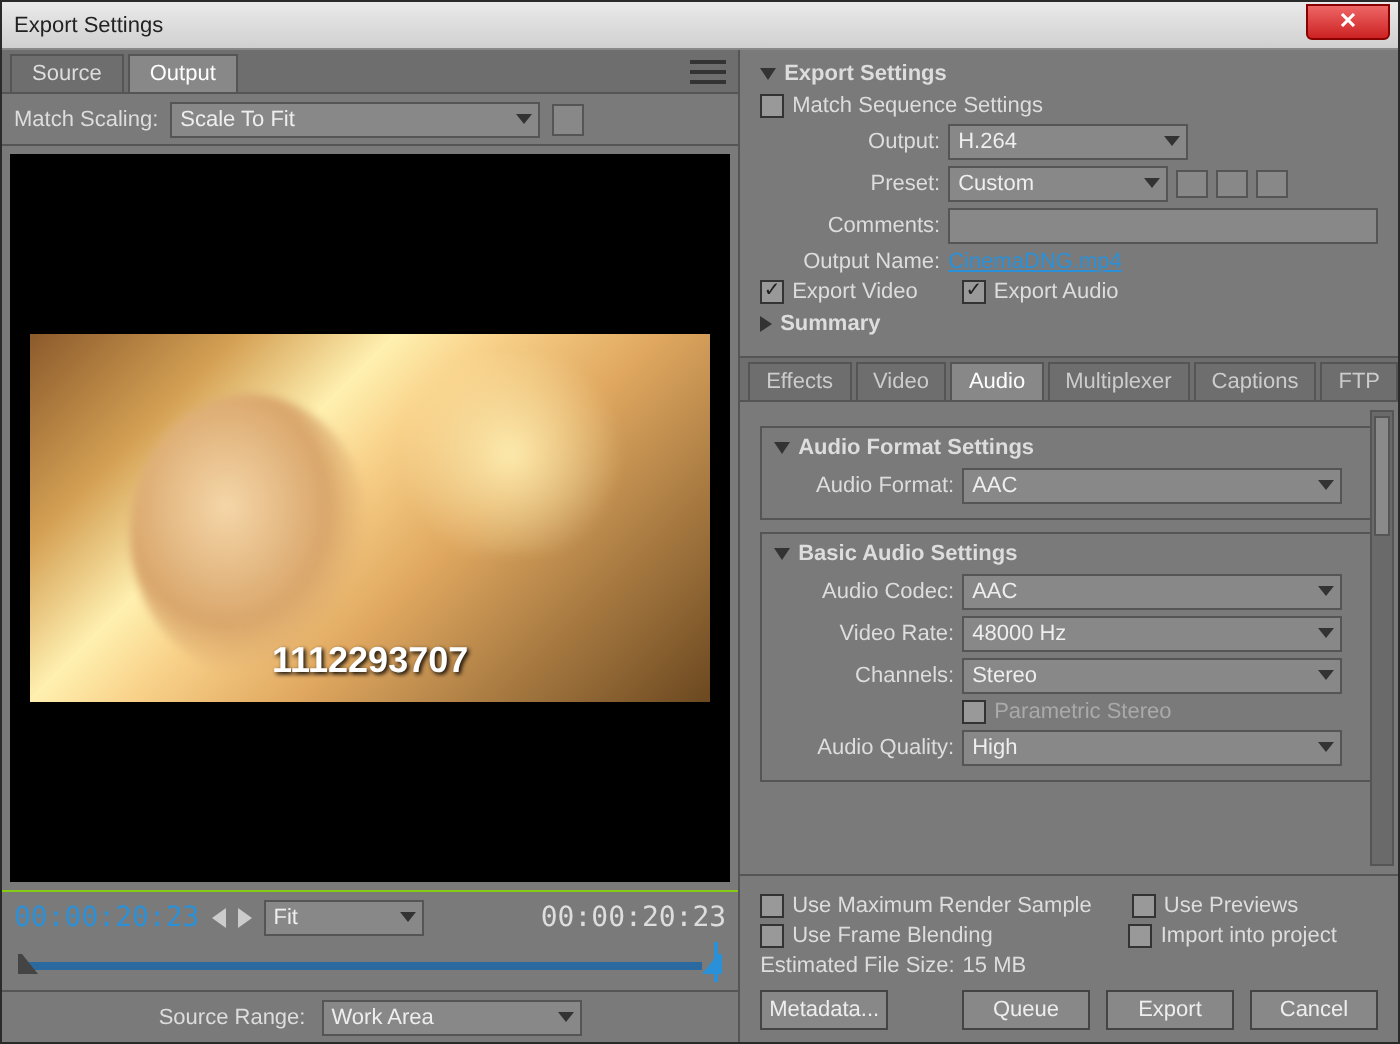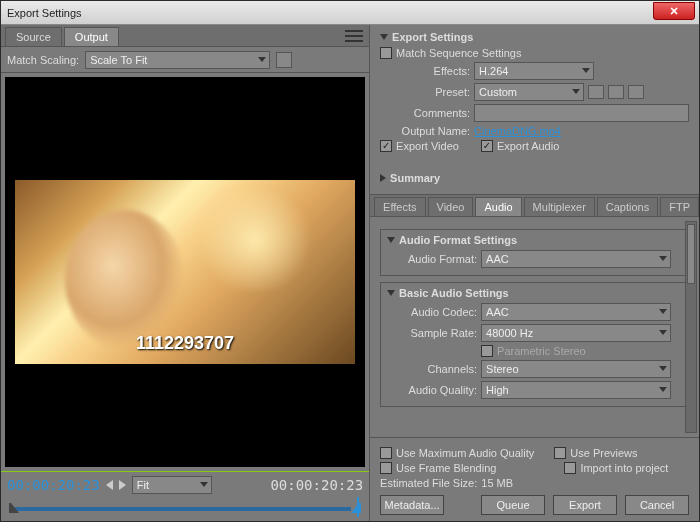--- a/index.html
+++ b/index.html
@@ -117,34 +117,41 @@
             <span class="arrow"></span>
         </div>
         <span class="timecode2">00:00:20:23</span>
       </div>
       <div class="timeline">
         <div class="track"></div>
         <div class="marker left"></div>
         <div class="marker right"></div>
         <div class="playhead"></div>
       </div>
+      <div class="srcrange">
+        <span>Source Range:</span>
+        <div class="select" style="width:130px">
+          <span>Work Area</span>
+            <span class="arrow"></span>
+        </div>
+      </div>
     </div>
 
     <div class="right">
       <div class="section">
         <div class="sechead">
             <span class="disclose"></span>
           <span>Export Settings</span>
         </div>
         <div class="row">
           <span class="checkbox"></span>
           <span>Match Sequence Settings</span>
         </div>
         <div class="row">
-          <span class="lbl">Effects:</span>
+          <span class="lbl">Output:</span>
           <div class="select" style="width:120px">
             <span>H.264</span>
               <span class="arrow"></span>
           </div>
         </div>
         <div class="row">
           <span class="lbl">Preset:</span>
           <div class="select" style="width:110px">
             <span>Custom</span>
               <span class="arrow"></span>
@@ -161,21 +168,21 @@
           <span class="lbl">Output Name:</span>
           <span class="link">CinemaDNG.mp4</span>
         </div>
         <div class="row">
           <span class="checkbox checked"></span>
           <span>Export Video</span>
           <span style="width:14px"></span>
           <span class="checkbox checked"></span>
           <span>Export Audio</span>
         </div>
-        <div class="sechead" style="margin-top:20px">
+        <div class="sechead" style="margin-top:4px">
           <span class="disclose closed"></span>
           <span>Summary</span>
         </div>
       </div>
 
       <div class="subtabs">
         <div class="stab">Effects</div>
         <div class="stab">Video</div>
         <div class="stab active">Audio</div>
         <div class="stab">Multiplexer</div>
@@ -204,56 +211,56 @@
               <span>Basic Audio Settings</span>
               </div>
             <div class="row">
               <span class="lbl">Audio Codec:</span>
               <div class="select wideselect">
                 <span>AAC</span>
                   <span class="arrow"></span>
               </div>
             </div>
             <div class="row">
-              <span class="lbl">Sample Rate:</span>
+              <span class="lbl">Video Rate:</span>
               <div class="select wideselect">
                 <span>48000 Hz</span>
+                  <span class="arrow"></span>
+              </div>
+            </div>
+            <div class="row">
+              <span class="lbl">Channels:</span>
+              <div class="select wideselect">
+                <span>Stereo</span>
                   <span class="arrow"></span>
               </div>
             </div>
             <div class="row disabled">
               <span style="width:90px"></span>
               <span class="checkbox"></span>
               <span>Parametric Stereo</span>
             </div>
             <div class="row">
-              <span class="lbl">Channels:</span>
-              <div class="select wideselect">
-                <span>Stereo</span>
-                  <span class="arrow"></span>
-              </div>
-            </div>
-            <div class="row">
               <span class="lbl">Audio Quality:</span>
               <div class="select wideselect">
                 <span>High</span>
                   <span class="arrow"></span>
               </div>
             </div>
           </div>
         </div>
         <div class="scrollbar">
           <div class="scrollthumb"></div>
         </div>
       </div>
 
       <div class="bottom">
         <div class="row">
           <span class="checkbox"></span>
-          <span>Use Maximum Audio Quality</span>
+          <span>Use Maximum Render Sample</span>
           <span style="width:12px"></span>
           <span class="checkbox"></span>
           <span>Use Previews</span>
         </div>
         <div class="row">
           <span class="checkbox"></span>
           <span>Use Frame Blending</span>
           <span style="width:60px"></span>
           <span class="checkbox"></span>
           <span>Import into project</span>

